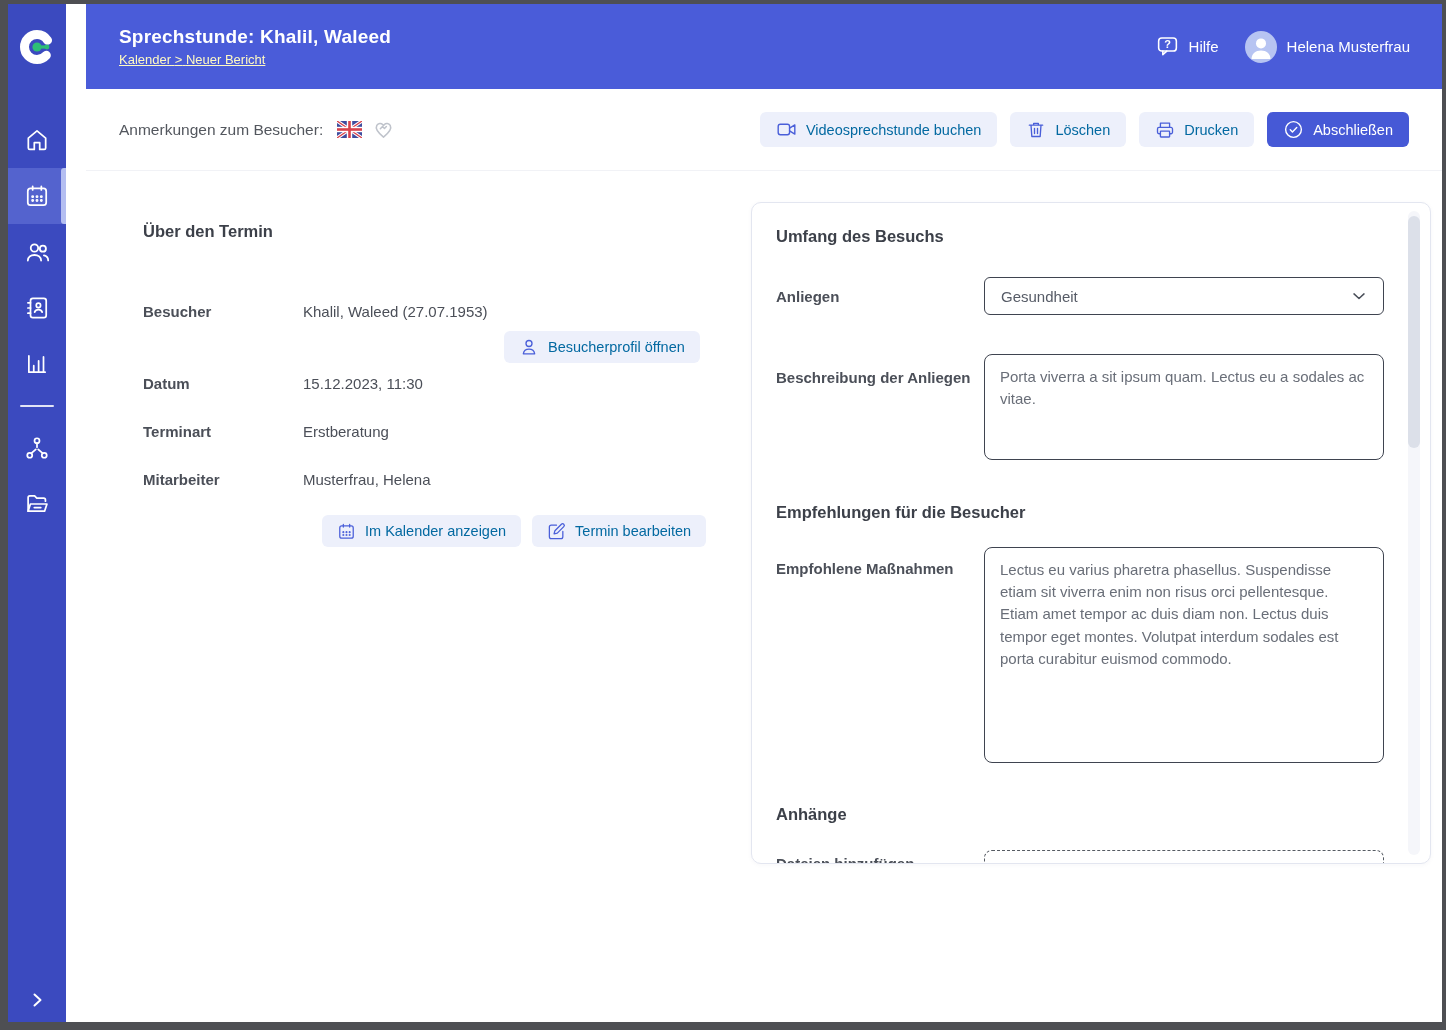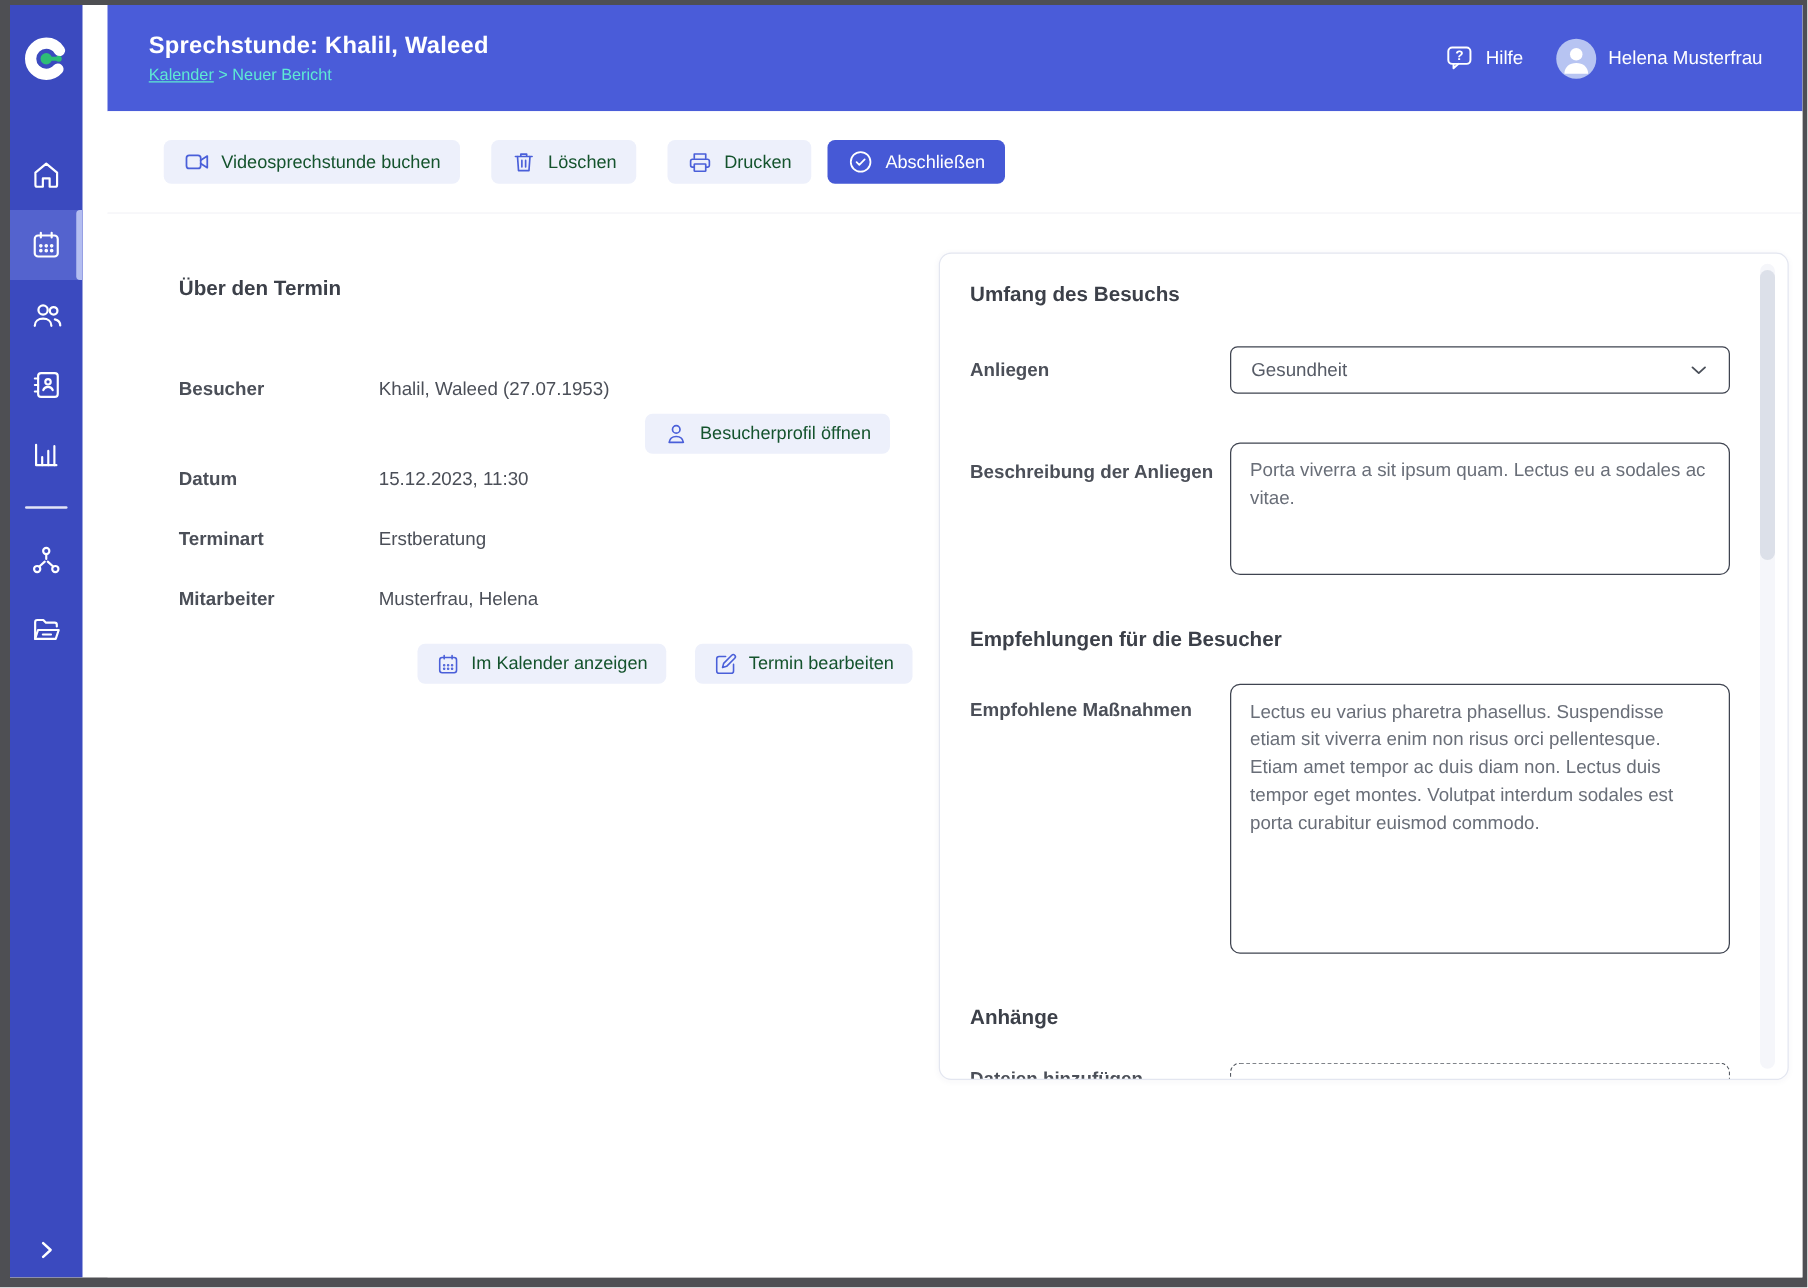--- a/index.html
+++ b/index.html
@@ -16,36 +16,36 @@
   .nav-item.active::after { content:""; position:absolute; right:0; top:0; bottom:0; width:5px; background:#B4BEF1; border-radius:3px 0 0 3px; }
   .nav-divider { height:2px; background:rgba(255,255,255,.85); width:34px; margin:13px auto; border-radius:1px; }
   .sidebar-toggle { position:absolute; bottom:10px; left:0; width:58px; display:flex; justify-content:center; cursor:pointer; }
   .nav svg, .sidebar-toggle svg { stroke:#ffffff; fill:none; stroke-width:1.6; stroke-linecap:round; stroke-linejoin:round; }
 
   
   .main { flex:1; display:flex; flex-direction:column; min-width:0; }
 
   .header { height:85px; background:#4A5CD9; color:#fff; display:flex; align-items:center; justify-content:space-between; padding:0 32px 0 33px; flex:0 0 85px; }
   .header-title { font-size:19px; font-weight:700; letter-spacing:.2px; }
-  .breadcrumb { font-size:13px; margin-top:4px; color:#5eead4; }
+  .breadcrumb { font-size:13px; margin-top:4px; color:#fef9c3;text-decoration:underline; }
   .breadcrumb .bc-link { text-decoration:underline; cursor:pointer; }
   .header-right { display:flex; align-items:center; gap:26px; }
   .help { display:flex; align-items:center; gap:9px; font-size:15px; cursor:pointer; }
   .user { display:flex; align-items:center; gap:10px; font-size:15px; cursor:pointer; }
   .avatar { width:32px; height:32px; border-radius:50%; background:#B7C4F2; overflow:hidden; position:relative; }
   .avatar svg { position:absolute; left:0; top:0; }
 
   
   .toolbar { height:82px; display:flex; align-items:center; justify-content:space-between; padding:0 33px; background:#fff; border-bottom:1px solid #F1F2F6; flex:0 0 82px; }
   .annotations { display:flex; align-items:center; gap:14px; }
   .annotations-label { font-size:15.5px; color:#53575E; }
   .flag-group { display:flex; align-items:center; gap:10px; }
   .toolbar-actions { display:flex; align-items:center; gap:13px; }
   .btn { display:flex; align-items:center; gap:9px; height:35px; padding:0 16px; border:none; border-radius:6px; font-size:14.5px; font-family:inherit; cursor:pointer; }
-  .btn-light { background:#EDF0FB; color:#14532d;margin-left:12px; }
+  .btn-light { background:#EDF0FB; color:#0369a1; }
   .btn-light svg { stroke:#4A5FD9; fill:none; stroke-width:1.6; stroke-linecap:round; stroke-linejoin:round; }
   .btn-primary { background:#4659D6; color:#fff; }
   .btn-primary svg { stroke:#fff; fill:none; stroke-width:1.6; stroke-linecap:round; stroke-linejoin:round; }
 
   
   .content { flex:1; position:relative; background:#fff; }
 
   .left-panel { position:absolute; left:57px; top:0; width:632px; height:100%; }
   .section-h { font-size:16.5px; font-weight:700; color:#3C4049; }
   .lp-heading { position:absolute; left:0; top:51px; }
@@ -180,20 +180,38 @@
                 <circle cx="16" cy="12.4" r="5" fill="#fff"></circle>
                 <path d="M6.5 28c0-5.4 4.2-8.6 9.5-8.6s9.5 3.2 9.5 8.6Z" fill="#fff"></path>
               </svg>
             </span>
             <span>Helena Musterfrau</span>
           </div>
         </div>
       </header>
 
       <div class="toolbar">
+        <div class="annotations">
+          <span class="annotations-label">Anmerkungen zum Besucher:</span>
+          <span class="flag-group">
+            <svg width="25" height="17" viewBox="0 0 25 17">
+              <rect width="25" height="17" fill="#3F4C9E"></rect>
+              <path d="M0 0 25 17M25 0 0 17" stroke="#fff" stroke-width="3.4"></path>
+              <path d="M0 0 25 17M25 0 0 17" stroke="#D8414B" stroke-width="1.3"></path>
+              <rect x="9.8" y="0" width="5.4" height="17" fill="#fff"></rect>
+              <rect x="0" y="5.8" width="25" height="5.4" fill="#fff"></rect>
+              <rect x="11.2" y="0" width="2.6" height="17" fill="#D8414B"></rect>
+              <rect x="0" y="7.2" width="25" height="2.6" fill="#D8414B"></rect>
+            </svg>
+            <svg width="23" height="23" viewBox="0 0 24 24" fill="none" stroke="#BFC3CB" stroke-width="1.6" stroke-linecap="round" stroke-linejoin="round">
+              <path d="M12 20C5.4 14.7 3.4 10.7 5 7.8c1.4-2.4 4.5-2.8 6.3-.8l.7.8.7-.8c1.8-2 4.9-1.6 6.3.8 1.6 2.9-.4 6.9-7 12.2Z"></path>
+              <path d="m8.7 11.2 2.3-2.3 2 2 2-2"></path>
+            </svg>
+          </span>
+        </div>
         <div class="toolbar-actions">
           <button class="btn btn-light">
             <svg width="21" height="21" viewBox="0 0 24 24">
               <rect x="2.5" y="6" width="13" height="12" rx="2.5"></rect>
               <path d="m15.5 10.5 6-3.8v10.6l-6-3.8"></path>
             </svg>
             <span>Videosprechstunde buchen</span>
           </button>
           <button class="btn btn-light">
             <svg width="20" height="20" viewBox="0 0 24 24">

